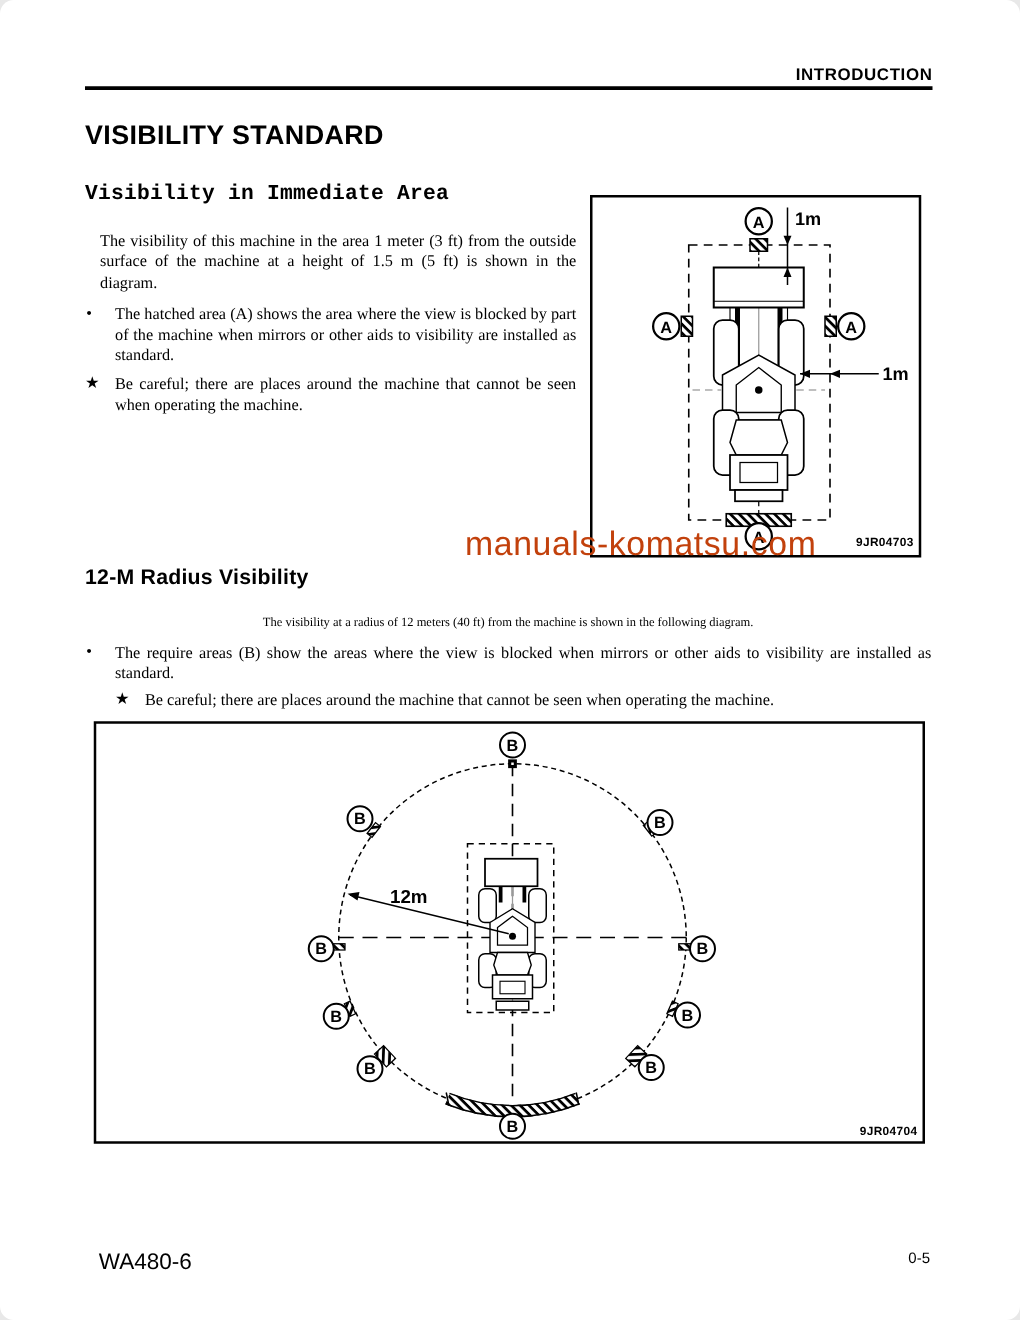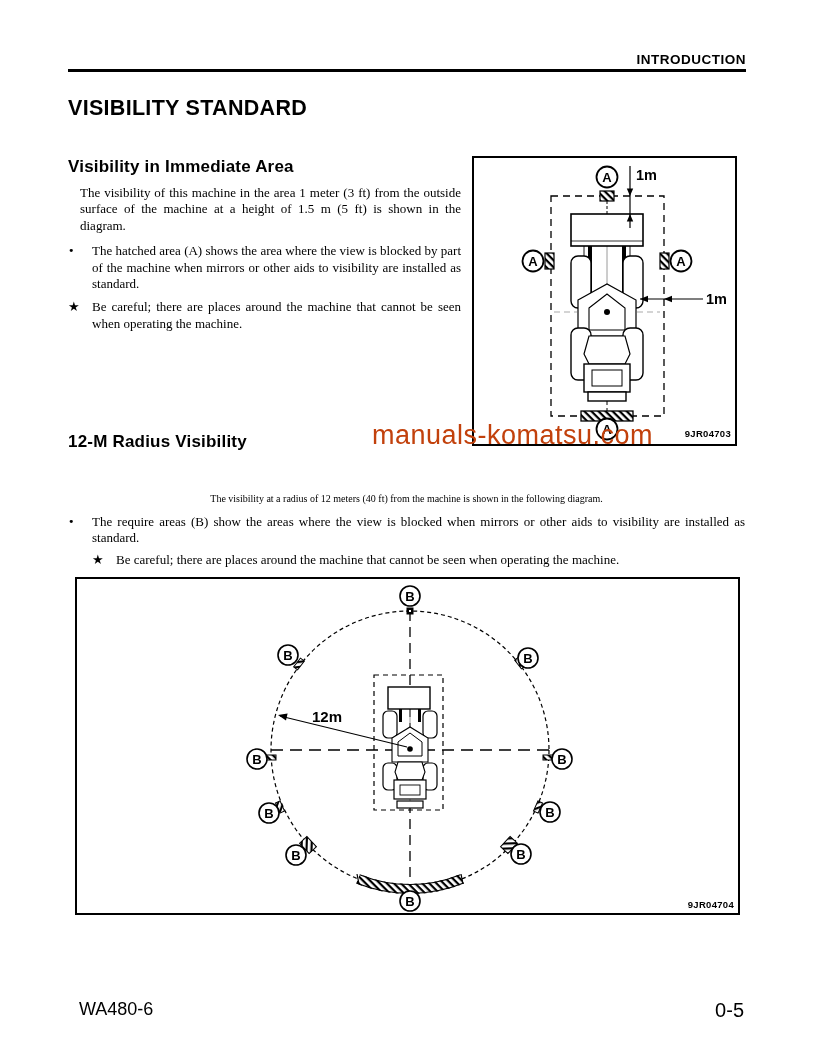--- a/index.html
+++ b/index.html
@@ -1,45 +1,45 @@
 <!DOCTYPE html>
 <html><head>
 <meta charset="utf-8">
 <style>
   html,body{margin:0;padding:0;background:#e8e8e8;}
   #page{
     position:relative;width:816px;height:1056px;background:#ffffff;
     margin:0 auto;overflow:hidden;
-    font-family:"Liberation Serif", serif;color:#000;
+    font-family:"Liberation Serif", serif;color:#000;border-radius:11px;
   }
   .sans{font-family:"Liberation Sans", sans-serif;}
   .abs{position:absolute;}
   #running-head{right:70px;top:52px;font-weight:bold;font-size:13.5px;letter-spacing:.5px;}
   #head-rule{left:68px;top:69px;width:678px;height:3px;background:#000;}
   #page-title{left:68px;top:96px;font-weight:bold;font-size:21.5px;letter-spacing:.3px;}
   #intro-par{left:68px;top:119px;width:620px;font-size:13px;line-height:16.5px;}
   .h2{font-weight:bold;font-size:17px;letter-spacing:.2px;}
-  #sec1-heading{left:68px;top:157px;}
+  #sec1-heading{left:68px;top:146px;font-family:Liberation Mono, monospace;}
   #sec1-col{left:68px;top:185px;width:393px;font-size:13px;line-height:16.4px;}
   #sec1-col p{margin:0 0 9px 12px;text-align:justify;}
   .li{display:flex;margin-top:7px;}
   .li .marker{flex:0 0 24px;font-family:"DejaVu Sans", sans-serif;font-size:11px;line-height:16.4px;}
   .li .star-marker{flex:0 0 24px;font-family:"DejaVu Sans", sans-serif;font-size:13px;line-height:16.4px;}
   .li .li-text{flex:1;text-align:justify;font-family:Liberation Serif, serif;}
   .fig{border:2.5px solid #000;background:#fff;box-sizing:border-box;}
   #figure-1{left:472px;top:156px;width:265px;height:290px;}
   #figure-2{left:75px;top:577px;width:665px;height:338px;}
-  #sec2-heading{left:68px;top:432px;}
+  #sec2-heading{left:68px;top:452px;}
   #sec2-par{left:68px;top:491px;width:677px;font-size:10px;line-height:16.4px;text-align:center;}
   #sec2-bullet{left:68px;top:514px;width:677px;font-size:13px;line-height:16.4px;}
   #sec2-star{left:92px;top:552px;width:650px;font-size:13px;line-height:16.4px;}
   #watermark{left:372px;top:420px;font-size:27px;letter-spacing:.5px;color:#c2410c;z-index:6;
     font-family:"Liberation Sans", sans-serif;}
   #footer-left{left:79px;top:999px;font-size:18px;}
-  #footer-right{right:72px;top:999px;font-size:20px;}
+  #footer-right{right:72px;top:999px;font-size:12px;}
   svg{display:block;}
   svg text{font-family:"Liberation Sans", sans-serif;font-weight:bold;}
   .lbl{font-size:13px;}
   .dim{font-size:14.5px;}
   .code{font-size:9.5px;letter-spacing:.3px;}
 </style>
 </head>
 <body>
 
 <div id="page">

